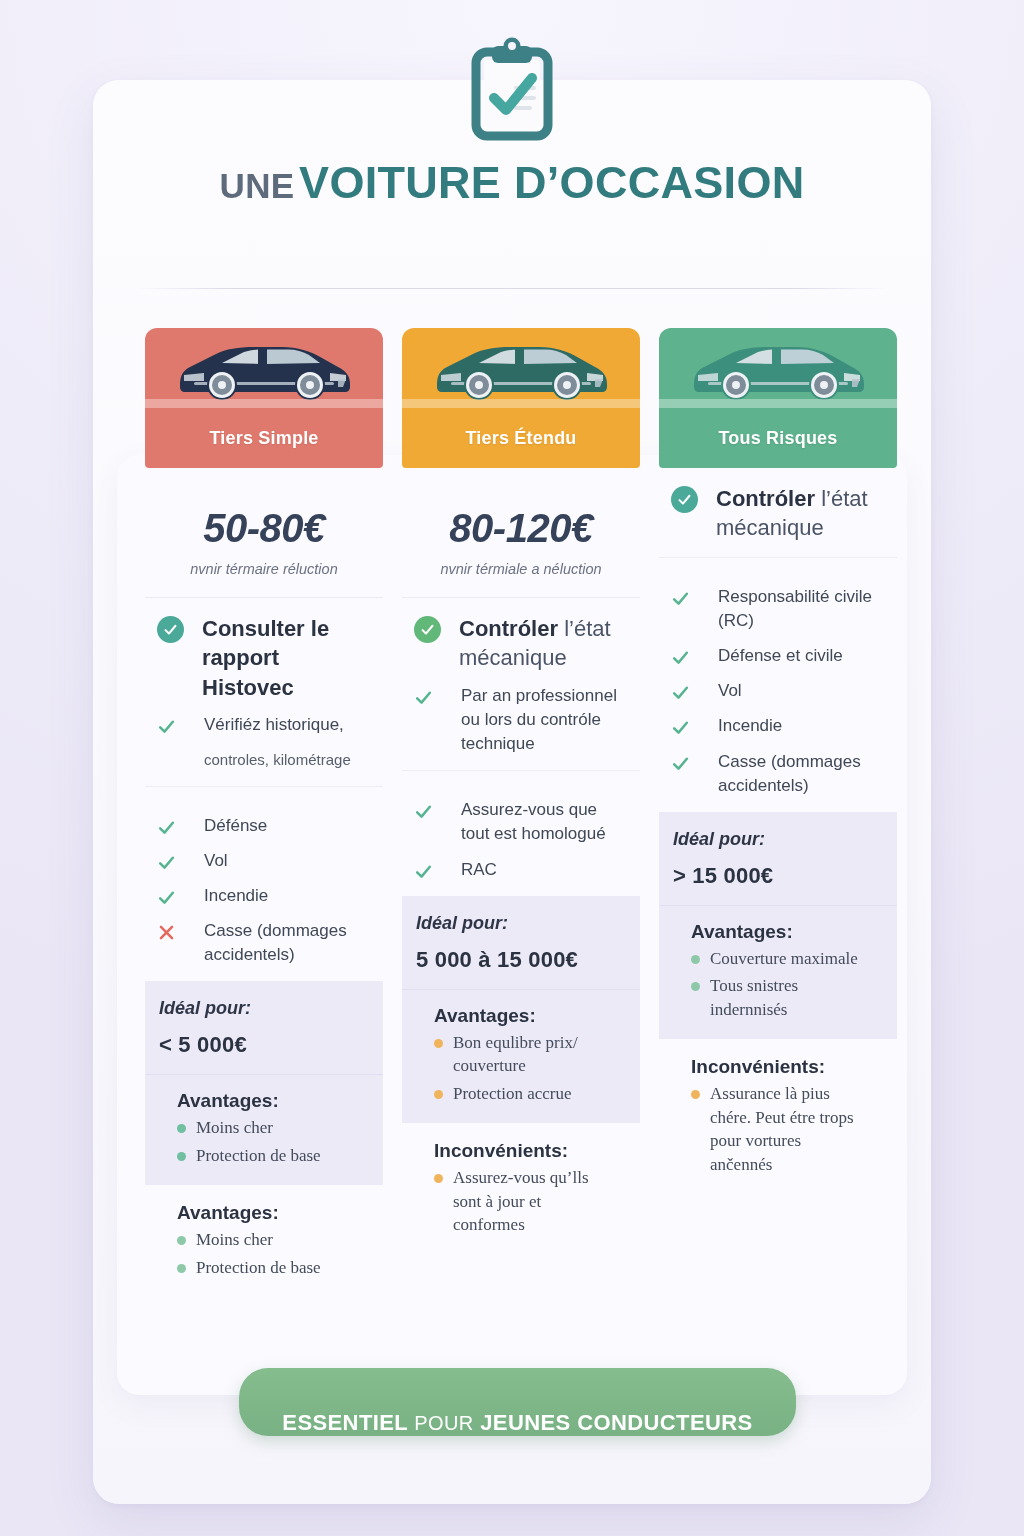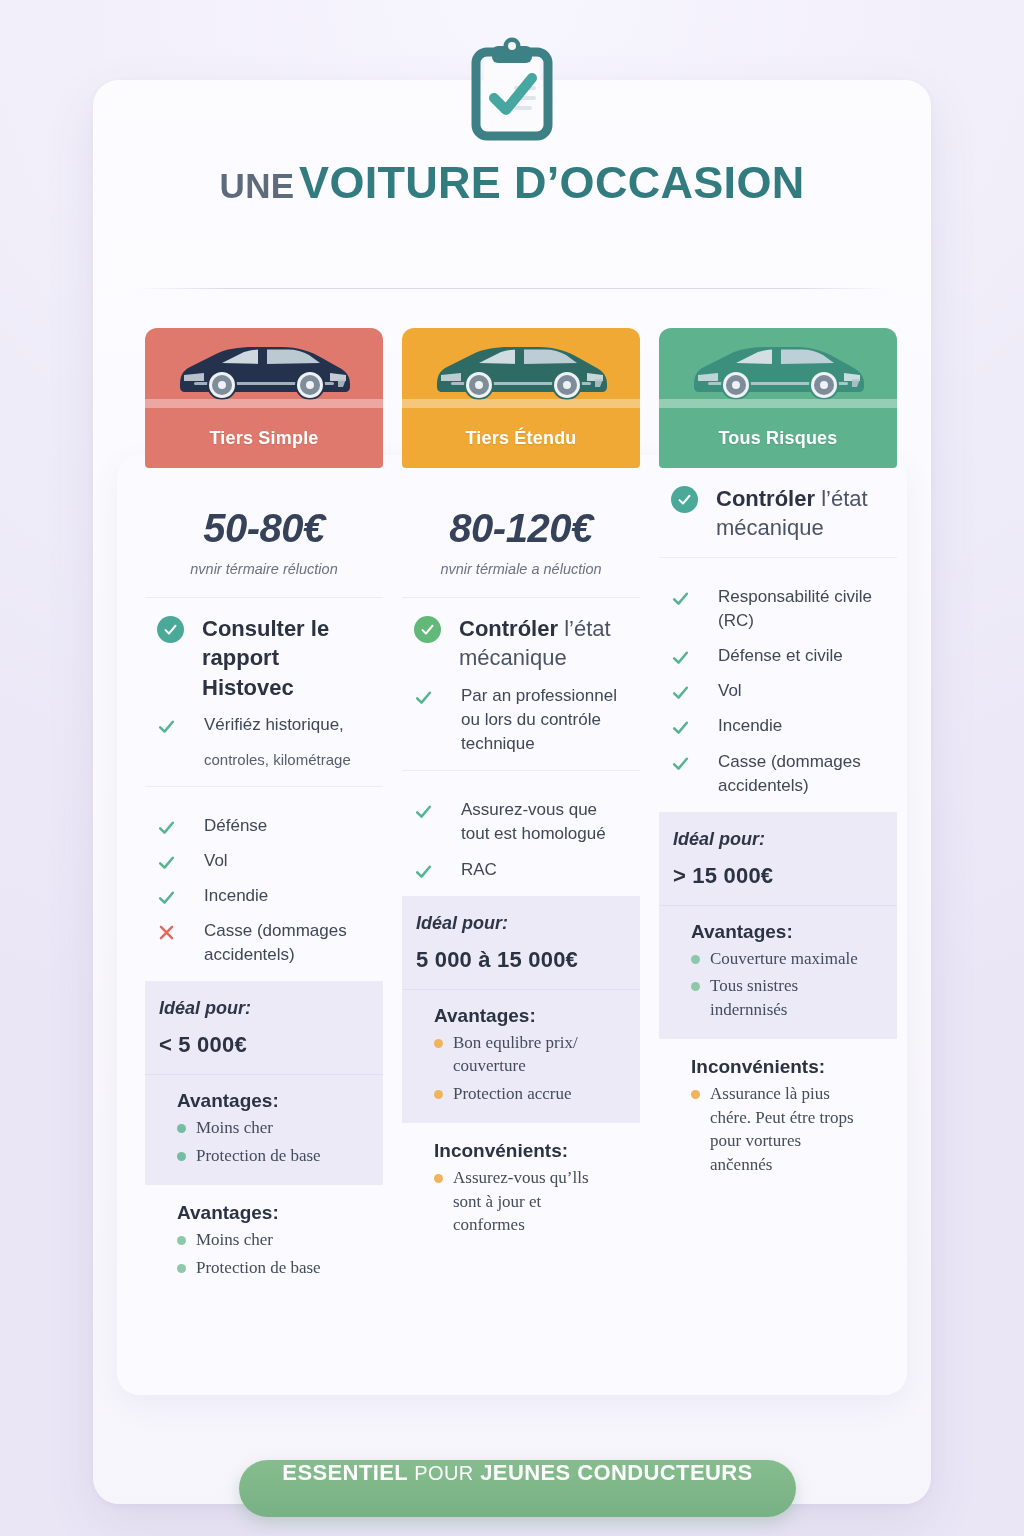--- a/index.html
+++ b/index.html
@@ -115,23 +115,23 @@
   
   .pc-block{background:#edeaf8;padding:15px 32px 18px;}
   .pc-block.plain{background:#fbfaff;padding-top:17px;}
   .pc-title{font-size:19px;font-weight:bold;color:#2b3342;}
   .pc-row{display:flex;align-items:flex-start;gap:10px;margin-top:4px;font-family:Liberation Serif, serif;}
   .dot{flex:0 0 auto;width:9px;height:9px;border-radius:50%;margin-top:8px;}
   .pc-row .txt{font-size:17px;color:#434c5b;line-height:1.38;}
 
   
   .footer-pill{
-    position:absolute;left:239px;top:1460px;width:557px;height:57px;
+    position:absolute;left:239px;top:1368px;width:557px;height:68px;
     background:linear-gradient(180deg,#86bd8f 0%,#78b183 100%);
-    border-radius:29px;display:flex;align-items:flex-start;justify-content:center;
+    border-radius:29px;display:flex;align-items:flex-end;justify-content:center;
     box-shadow:0 6px 16px rgba(110,160,125,.30);
   }
   .footer-pill .ft{color:#ffffff;font-size:22px;font-weight:bold;letter-spacing:.4px;}
   .footer-pill .ft .lt{font-weight:normal;font-size:20px;}
 </style>
 </head>
 <body>
 
 <div class="bg-wash"></div>
 

